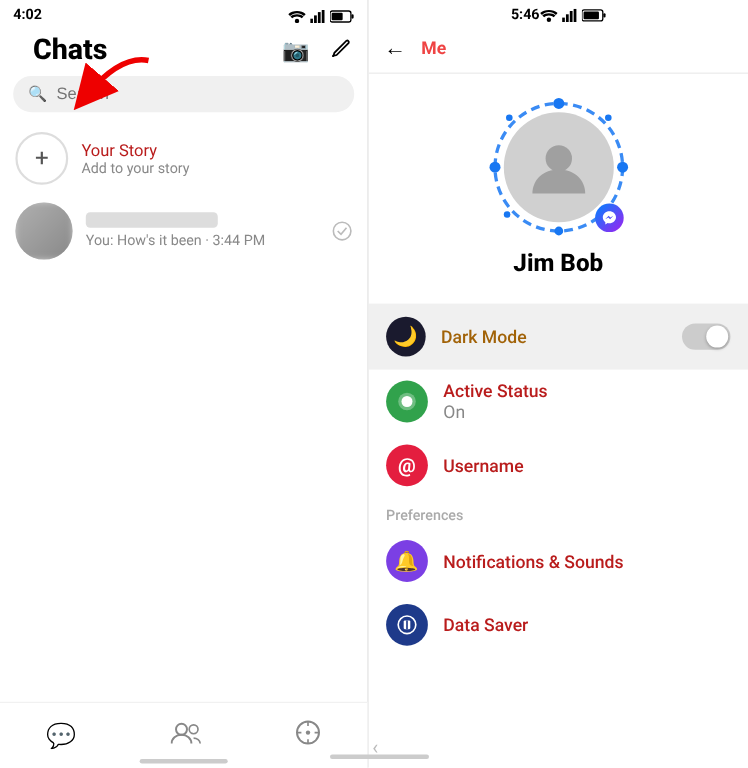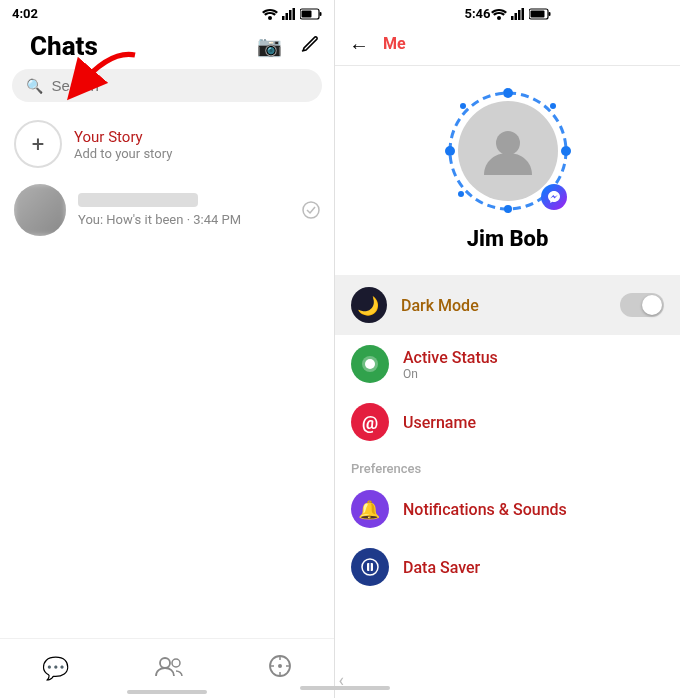--- a/index.html
+++ b/index.html
@@ -18,21 +18,21 @@
       height: 698px;
       background: #fff;
       display: flex;
       flex-direction: column;
       border-right: 1px solid #e0e0e0;
       position: relative;
     }
 
     .status-bar-left {
       display: flex;
-      align-items: center;
+      align-items: flex-end;
       justify-content: space-between;
       padding: 6px 12px 4px 12px;
       font-size: 12px;
       font-weight: 600;
     }
     .status-time { font-size: 13px; font-weight: 700; }
     .status-icons { display: flex; gap: 4px; align-items: center; }
 
     .chats-header {
       display: flex;
@@ -281,21 +281,21 @@
     }
     .menu-icon-wrap {
       width: 38px; height: 38px;
       border-radius: 50%;
       display: flex; align-items: center; justify-content: center;
       font-size: 18px;
       flex-shrink: 0;
     }
     .menu-text-wrap {}
     .menu-label { font-size: 16px; font-weight: 500; color: #b91c1c; }
-    .menu-sub { font-size: 12px; color: #888; }
+    .menu-sub { font-size: 16px; color: #888; }
 
     
     .bg-green { background: #31a24c; }
     .bg-red { background: #e41e3f; }
     .bg-purple { background: #7b3fe4; }
     .bg-navy { background: #1e3a8a; }
   </style>
 </head>
 <body>
 

